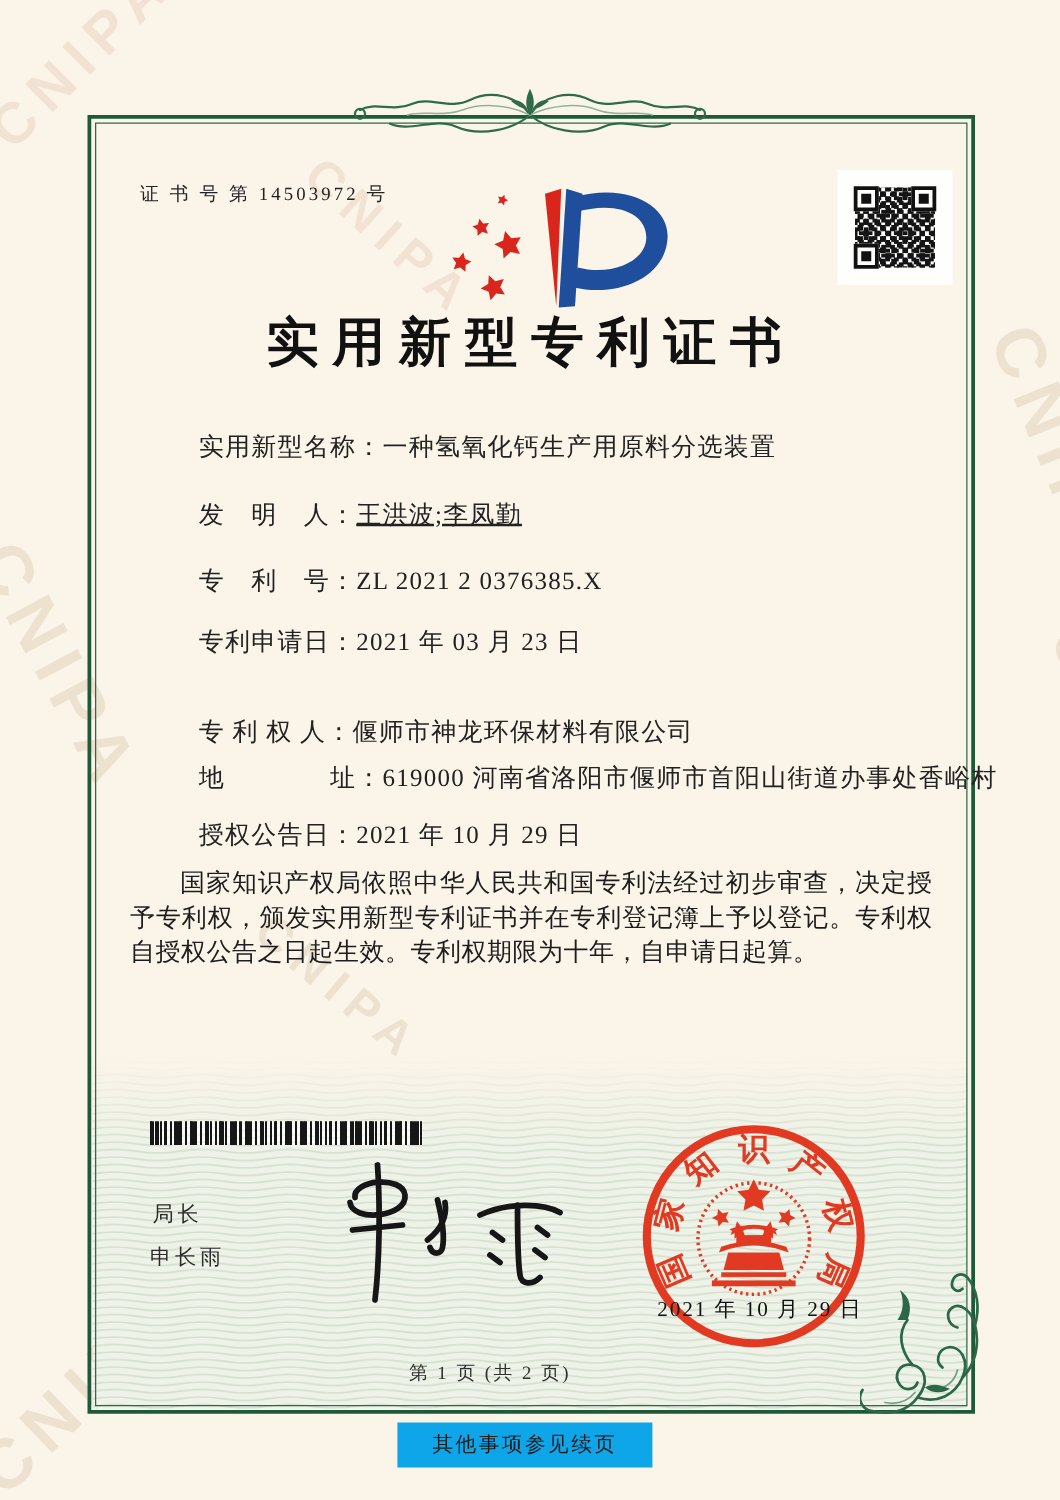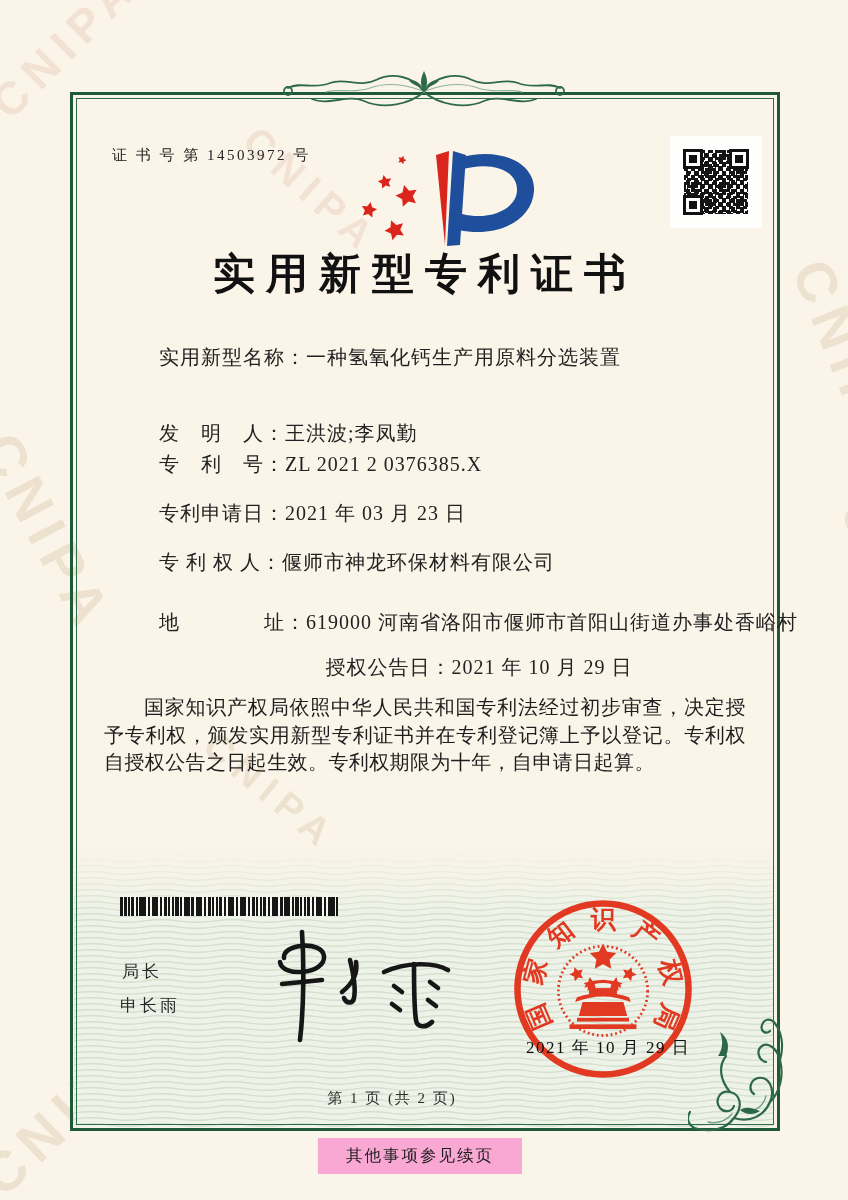--- a/index.html
+++ b/index.html
@@ -60,22 +60,22 @@
 
   .doc-title{
     left:70px;top:246px;width:710px;text-align:center;z-index:10;
     font-size:42px;font-weight:700;letter-spacing:11px;color:#111;
   }
 
   
   .frow{left:112px;width:640px;z-index:10;font-size:20px;color:#222;margin-left:47px;}
   .frow .flabel{display:inline-block;min-width:122px;letter-spacing:1px;}
   .frow .fvalue{letter-spacing:1px;}
-  .r1{top:344px;} .r2{top:420px;} .r3{top:451px;} .r4{top:500px;}
-  .r5{top:549px;} .r6{top:609px;} .r7{top:654px;text-align:center;}
+  .r1{top:344px;} .r2{top:398px;text-decoration:underline;} .r3{top:451px;} .r4{top:500px;}
+  .r5{top:572px;} .r6{top:609px;} .r7{top:654px;}
   .grant2{position:absolute;left:343px;top:0;white-space:nowrap;}
   .grant2 .flabel{min-width:0;margin-right:4px;}
 
   
   .body-text{
     left:104px;top:694px;width:642px;z-index:10;
     font-size:20px;line-height:27.5px;letter-spacing:0.4px;color:#1d1d1d;
     text-align:justify;
   }
   .body-text p{margin:0;text-indent:2em;}
@@ -100,21 +100,21 @@
     left:520px;top:1036px;width:176px;text-align:center;z-index:12;
     font-size:17px;letter-spacing:1.5px;color:#101010;
   }
 
   .page-info{
     left:70px;top:1089px;width:644px;text-align:center;z-index:10;
     font-size:15px;letter-spacing:2px;color:#2e2e2e;
   }
   .cont-note{
     left:50%;top:1138px;transform:translateX(-52%);z-index:10;
-    background:#f9a8d4;padding:7px 28px;
+    background:#0ea5e9;padding:7px 28px;
     font-size:16.5px;letter-spacing:2px;color:#1d1d1d;white-space:nowrap;
   }
 </style>
 </head>
 <body>
 
 <div class="page">
 
   <span class="wm pink" style="left:-28px;top:18px;transform:rotate(-45deg);">CNIPA</span>
   <span class="wm pink" style="left:228px;top:168px;transform:rotate(42deg);font-size:40px;">CNIPA</span>

